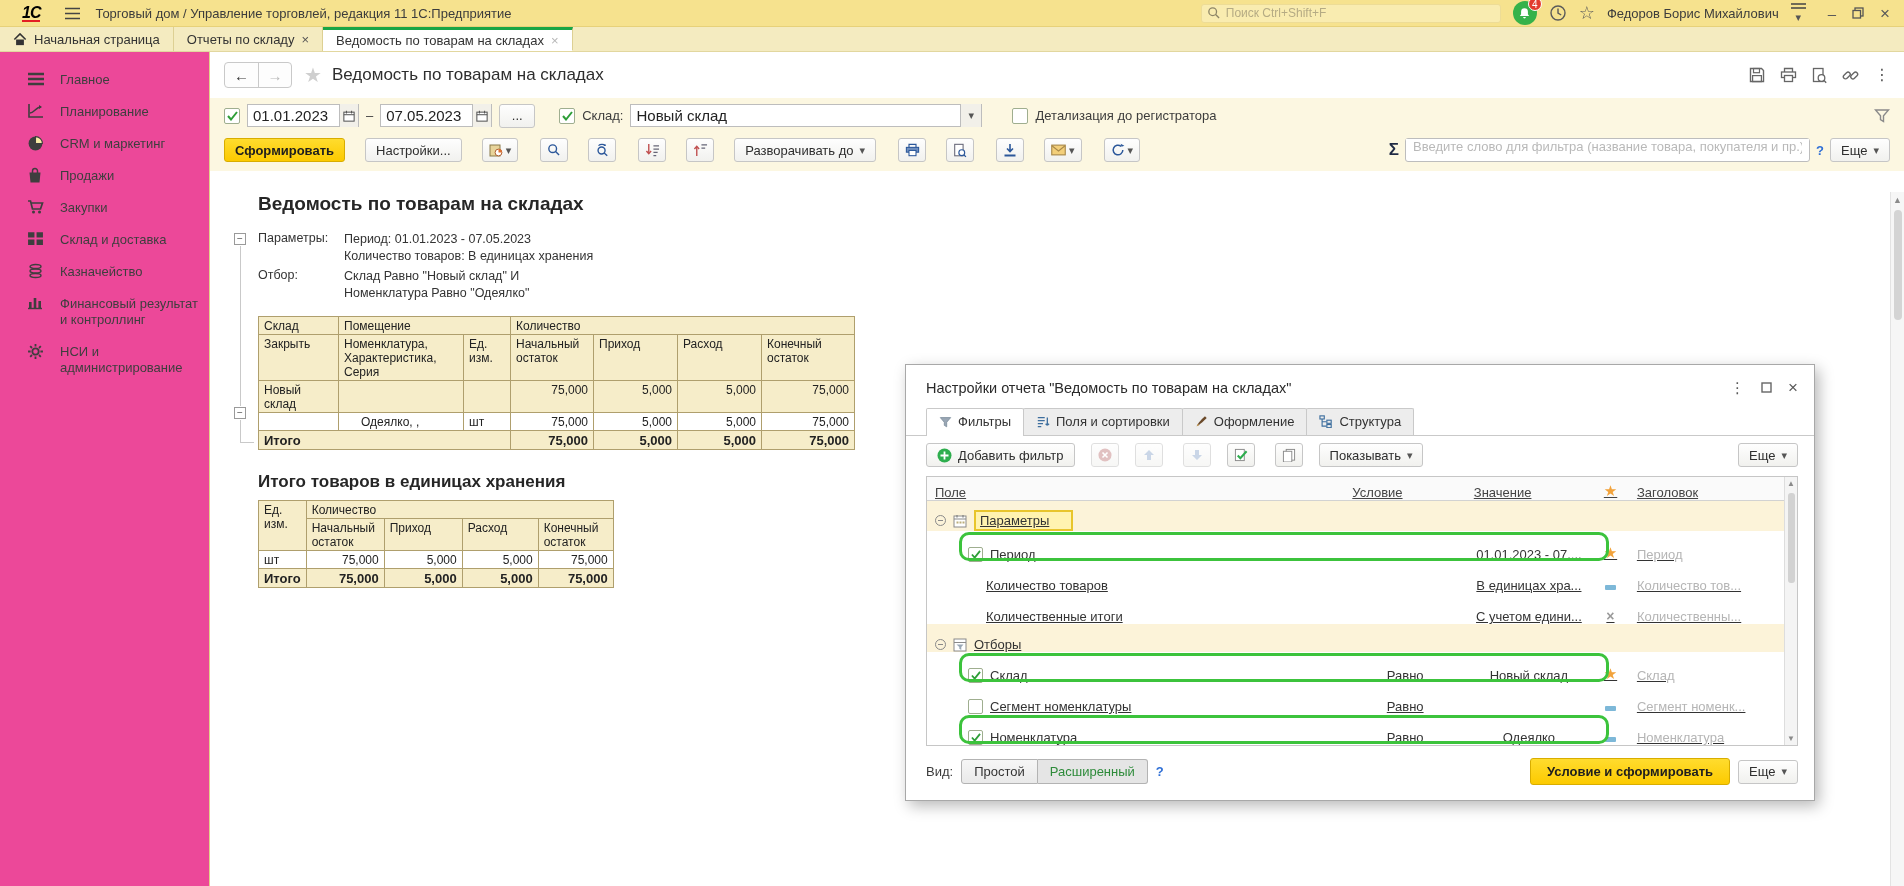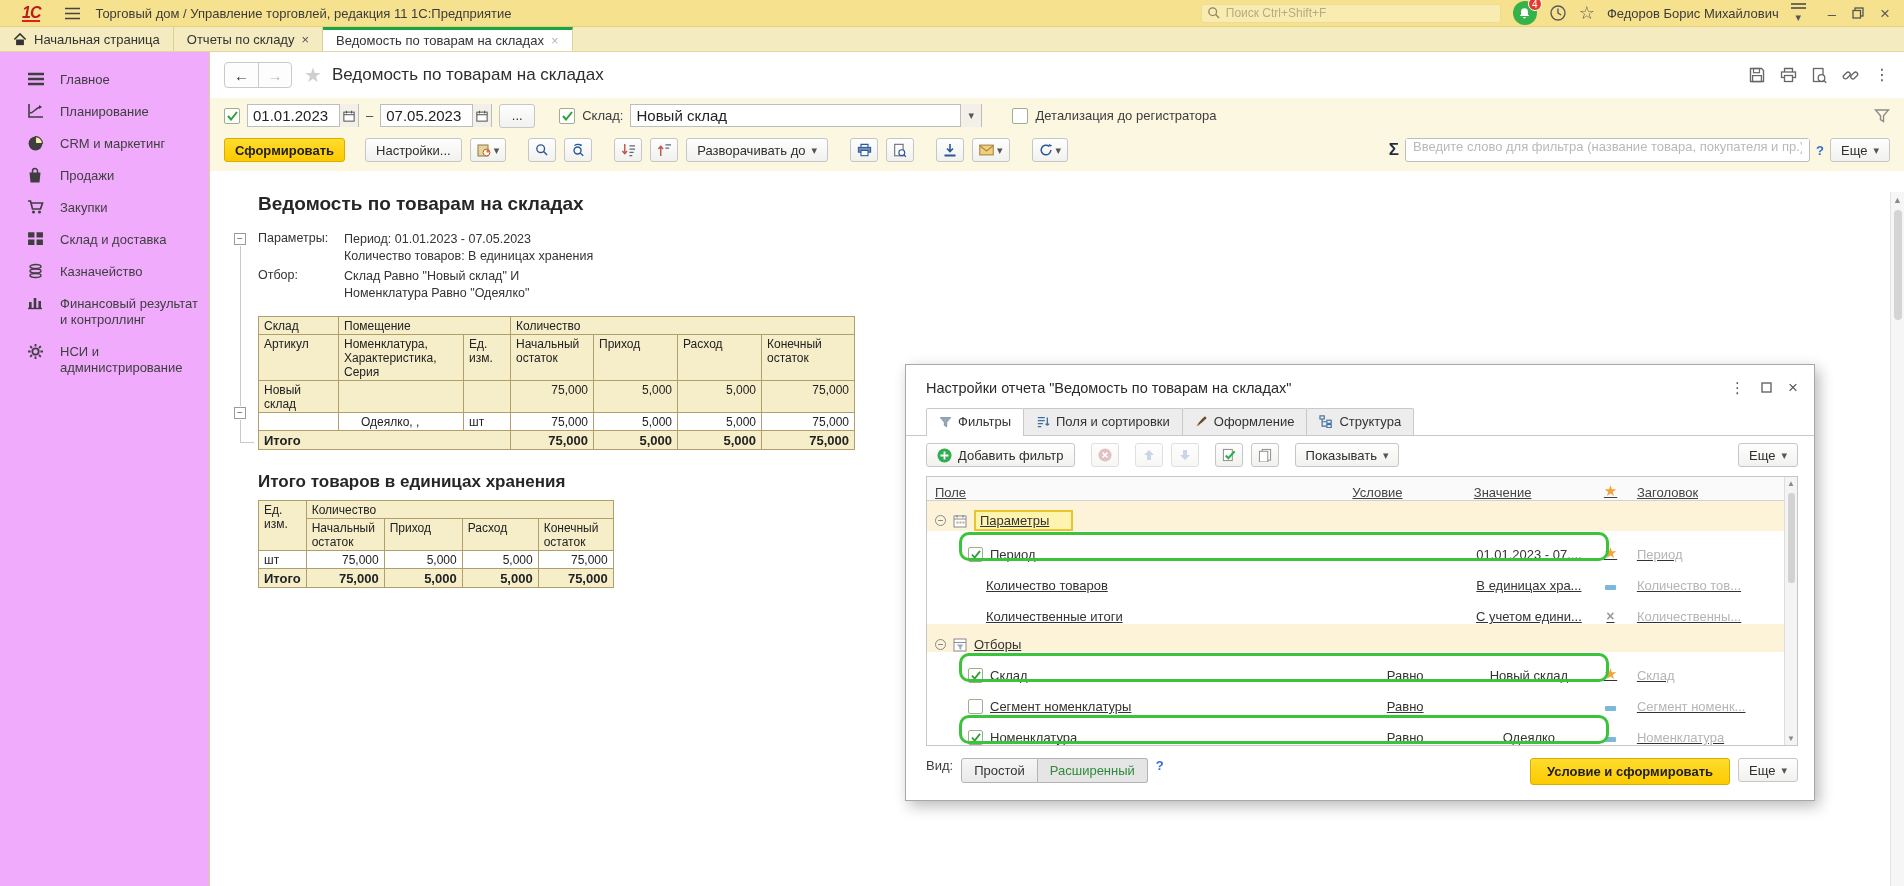--- a/index.html
+++ b/index.html
@@ -2,21 +2,21 @@
 <html><head>
 <meta charset="utf-8">
 <style>
   * { box-sizing: border-box; margin: 0; padding: 0; }
   html,body { width:1904px; height:886px; }
   body { font-family:"Liberation Sans","DejaVu Sans",sans-serif; font-size:13px; color:#333; background:#fff; position:relative; overflow:hidden; }
   svg { display:block; }
 
   
   .titlebar { position:absolute; left:0; top:0; right:0; height:27px; background:#f6e28e; border-bottom:1px solid #e7d179; display:flex; align-items:center; padding:0 8px; }
-  .logo1c { color:#b91c1c; font-weight:bold; font-style:italic; font-size:16px; margin:0 10px 0 14px; letter-spacing:-1px; border-bottom:2px solid #e31e24; line-height:15px; }
+  .logo1c { color:#000000; font-weight:bold; font-style:italic; font-size:16px; margin:0 10px 0 14px; letter-spacing:-1px; border-bottom:2px solid #e31e24; line-height:15px; }
   .tb-burger { margin:0 14px; cursor:pointer; }
   .tb-title { color:#3c3c3c; }
   .tb-right { margin-left:auto; display:flex; align-items:center; gap:12px; }
   .tb-search { width:300px; height:19px; background:#f9ecb0; border:1px solid #eddc96; border-radius:3px; display:flex; align-items:center; padding:0 5px; gap:5px; }
   .tb-search input { border:none; background:transparent; outline:none; width:100%; font-size:12px; color:#555; font-family:inherit; }
   .tb-search input::placeholder { color:#b5ab84; }
   .bell-wrap { position:relative; width:24px; height:24px; }
   .bell-circle { width:24px; height:24px; border-radius:50%; background:#36b24a; display:flex; align-items:center; justify-content:center; }
   .bell-badge { position:absolute; top:-4px; right:-5px; background:#e23b2e; color:#fff; font-size:10px; min-width:14px; height:14px; border-radius:8px; display:flex; align-items:center; justify-content:center; border:1px solid #fff; }
   .glyph-btn { color:#5a5a5a; font-size:15px; cursor:pointer; line-height:1; }
@@ -25,21 +25,21 @@
   .win-ctl { display:flex; align-items:center; gap:16px; margin:0 6px 0 10px; color:#555; }
 
   
   .tabbar { position:absolute; left:0; top:27px; right:0; height:25px; background:#f4ebc0; display:flex; border-bottom:1px solid #e2d79f; }
   .tab { display:flex; align-items:center; gap:7px; padding:0 13px; border-right:1px solid #ddd093; color:#333; cursor:pointer; }
   .tab .x { color:#555; font-size:13px; }
   .tab.active { background:#fff; border-top:3px solid #19a546; border-bottom:1px solid #fff; }
   .tab.active .x { color:#b5b5b5; }
 
   
-  .sidebar { position:absolute; left:0; top:52px; bottom:0; width:210px; background:#f0abfc; border-right:1px solid #e0d28a; padding-top:12px; }
+  .sidebar { position:absolute; left:0; top:52px; bottom:0; width:210px; background:#ec4899; border-right:1px solid #e0d28a; padding-top:12px; }
   .side-item { display:flex; gap:15px; align-items:flex-start; padding:8px 8px 8px 27px; color:#3e3e3e; cursor:pointer; line-height:16px; }
   .side-item .sic { flex:0 0 18px; margin-top:-1px; }
 
   
   .main { position:absolute; left:210px; top:52px; right:0; bottom:0; background:#fff; }
   .page-header { height:46px; display:flex; align-items:center; padding:0 14px; }
   .navgrp { display:flex; border:1px solid #c9c9c9; border-radius:4px; overflow:hidden; background:#fdfdfd; }
   .navgrp .nb { width:33px; height:24px; display:flex; align-items:center; justify-content:center; font-size:15px; cursor:pointer; }
   .navgrp .nb.fwd { border-left:1px solid #c9c9c9; color:#b8b8b8; }
   .fav-star { color:#cfcfcf; font-size:20px; margin:0 10px 0 12px; cursor:pointer; }
@@ -56,21 +56,21 @@
   .mini-btn { width:23px; height:23px; background:#f2f0e9; border-left:1px solid #bdbdbd; display:flex; align-items:center; justify-content:center; cursor:pointer; }
   .btn { height:24px; background:linear-gradient(#fefefe,#f1f1ee); border:1px solid #c6c6c6; border-radius:3px; display:flex; align-items:center; justify-content:center; padding:0 10px; cursor:pointer; color:#2e2e2e; gap:6px; }
   .combo { width:352px; }
   .combo .arr { margin-left:auto; }
   .chev { color:#555; font-size:11px; line-height:1; }
   .lbl { color:#3c3c3c; }
   .funnel-right { margin-left:auto; cursor:pointer; }
 
   .toolbar-row { height:38px; display:flex; align-items:center; gap:6px; padding:0 14px 4px 14px; }
   .btn-yellow { background:linear-gradient(#ffdc2e,#fcca00); border:1px solid #d8ad00; font-weight:bold; color:#1e1e1e; }
-  .tgrp { display:flex; gap:8px; }
+  .tgrp { display:flex; gap:20px; }
   .ibtn { width:28px; height:24px; background:linear-gradient(#fefefe,#f1f1ee); border:1px solid #c6c6c6; border-radius:3px; display:flex; align-items:center; justify-content:center; cursor:pointer; gap:3px; }
   .ibtn.wide { width:auto; padding:0 6px; }
   .sigma { font-size:17px; font-weight:bold; color:#1f2a44; margin-left:auto; }
   .qfilter { width:405px; height:24px; background:#fff; border:1px solid #bdbdbd; border-radius:3px; }
   .qfilter input { border:none; outline:none; width:100%; padding:0 7px; font-family:inherit; font-size:13px; }
   .qfilter input::placeholder { color:#b9b9b9; }
   .help-q { color:#2f6fd6; cursor:pointer; font-weight:bold; }
 
   
   .report { position:relative; padding:14px 0 0 48px; }
@@ -123,21 +123,21 @@
   .cb-s { width:15px; height:15px; background:#fff; border:1px solid #9fae8f; border-radius:2px; display:flex; align-items:center; justify-content:center; cursor:pointer; flex:0 0 15px; }
   .flag-star { color:#f2a33c; font-size:15px; }
   .flag-dash { display:inline-block; width:11px; height:5px; background:#7db8d8; border-radius:1px; }
   .flag-x { color:#9a9a9a; font-weight:bold; font-size:14px; }
   .circ-minus { width:11px; height:11px; border:1px solid #8a8a8a; border-radius:50%; position:relative; flex:0 0 11px; cursor:pointer; }
   .circ-minus:after { content:""; position:absolute; left:2px; right:2px; top:4px; height:1px; background:#8a8a8a; }
   .gscroll { position:absolute; right:0; top:0; bottom:0; width:13px; background:#f4f4f4; border-left:1px solid #ddd; display:flex; flex-direction:column; align-items:center; justify-content:space-between; }
   .gscroll .sa { color:#8a8a8a; font-size:8px; padding:2px 0; cursor:pointer; }
   .gscroll .thumb { position:absolute; top:16px; width:7px; height:90px; left:3px; background:#d2d2d2; border-radius:3px; }
 
-  .dlg-footer { display:flex; gap:8px; padding:12px 16px 0 20px; }
+  .dlg-footer { display:flex; align-items:center; gap:8px; padding:12px 16px 0 20px; }
   .seg { display:flex; }
   .seg .sbtn { height:25px; padding:0 12px; border:1px solid #b3b3b3; background:linear-gradient(#f6f6f6,#e9e9e9); display:flex; align-items:center; cursor:pointer; }
   .seg .sbtn.first { border-radius:3px 0 0 3px; }
   .seg .sbtn.sel { background:#e5e5e5; color:#2e8b3a; border-left:none; border-radius:0 3px 3px 0; }
   .dlg-footer .spacer { flex:1; }
   .btn-cg { height:27px; font-weight:bold; padding:0 16px; }
 </style>
 </head>
 <body>
 
@@ -525,21 +525,21 @@
     </div>
 
     <table class="rep">
       <tbody>
           <tr>
         <td style="width:80px">Склад</td>
         <td colspan="2" style="width:172px">Помещение</td>
         <td colspan="4">Количество</td>
       </tr>
       <tr>
-        <td style="width:80px">Артикул</td>
+        <td style="width:80px">Закрыть</td>
         <td style="width:125px">Номенклатура, Характеристика, Серия</td>
         <td style="width:47px">Ед. изм.</td>
         <td style="width:83px">Начальный остаток</td>
         <td style="width:84px">Приход</td>
         <td style="width:84px">Расход</td>
         <td style="width:93px">Конечный остаток</td>
       </tr>
       <tr>
         <td>Новый склад</td>
         <td></td>

